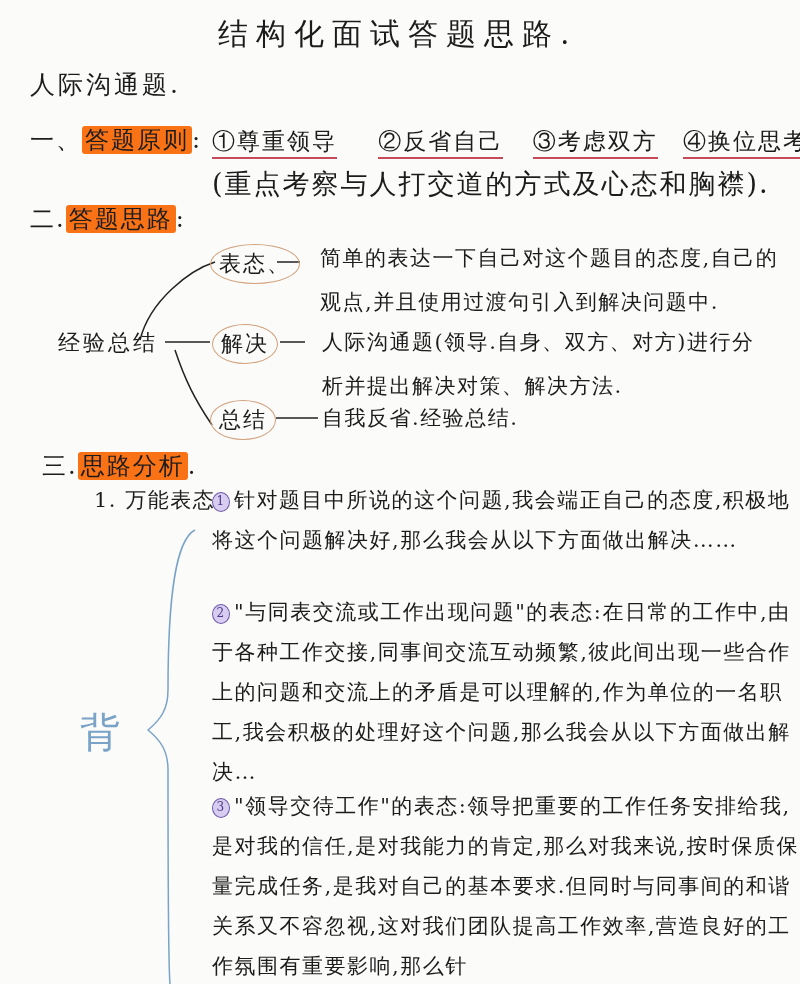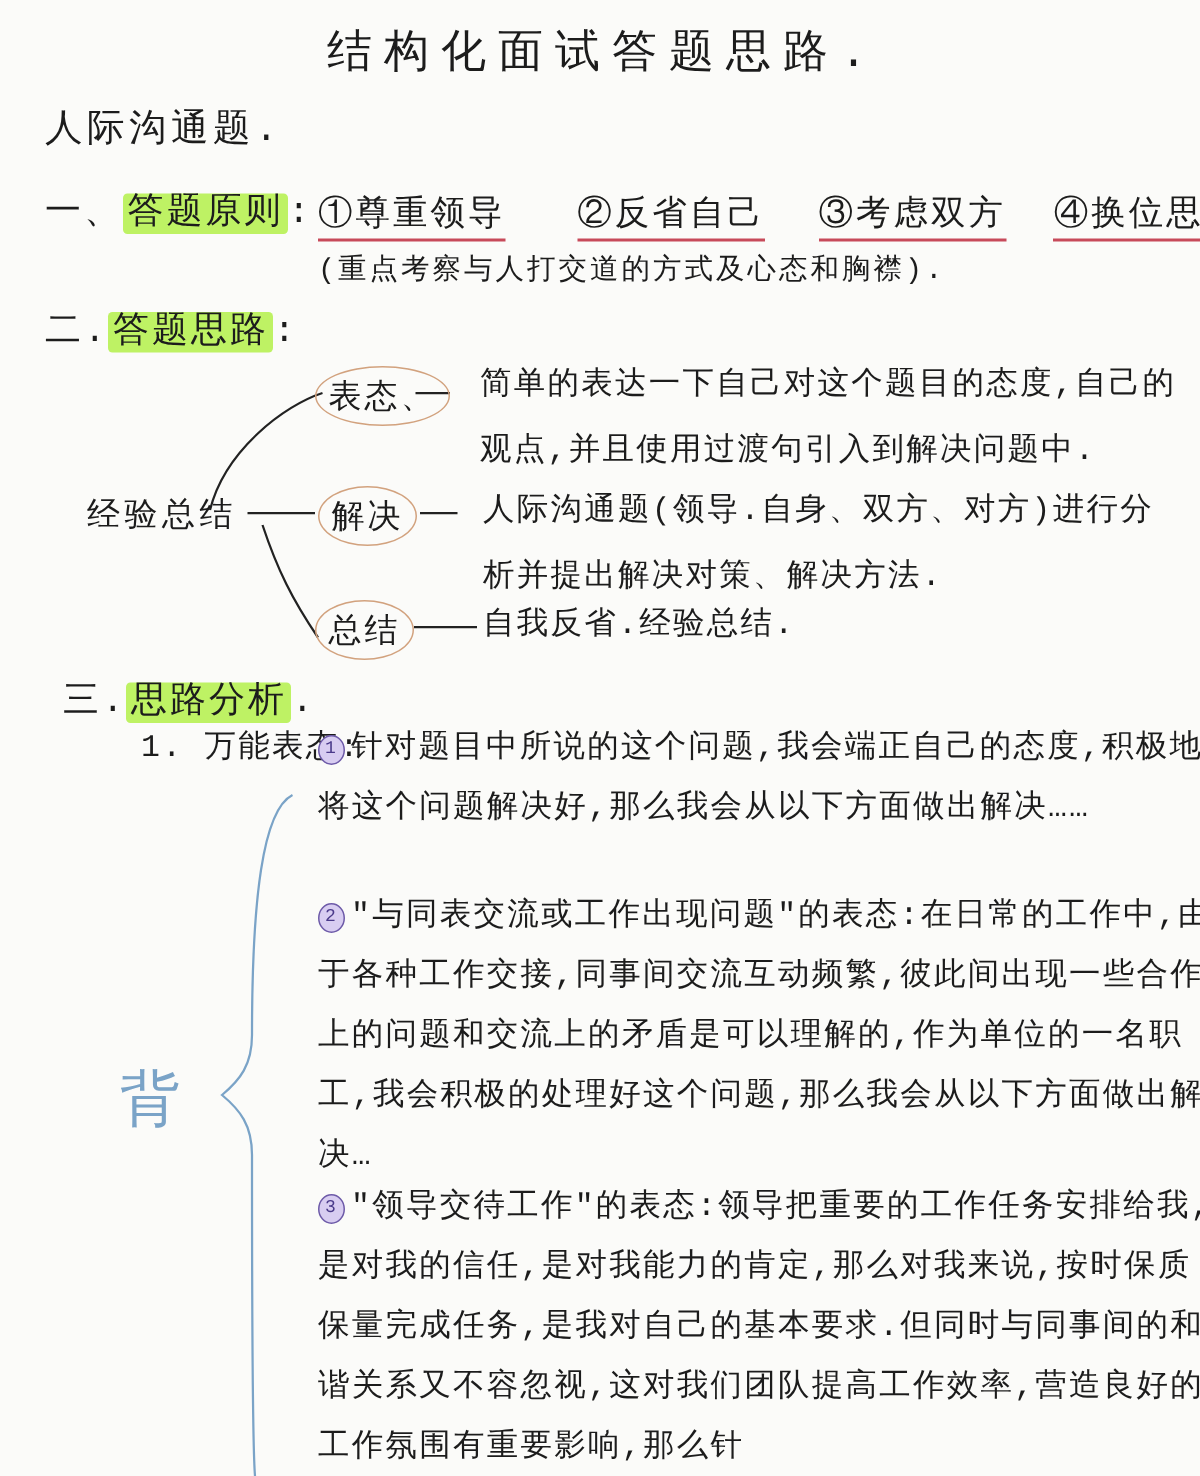--- a/index.html
+++ b/index.html
@@ -1,25 +1,25 @@
 <!DOCTYPE html>
 <html><head>
 <meta charset="utf-8">
 <style>
   * { box-sizing: border-box; margin: 0; padding: 0; }
   html, body { width: 800px; height: 984px; overflow: hidden; background: #fbfbf9; }
   body { font-family: "DejaVu Serif", serif; color: #1c1c1c; position: relative; }
-  .abs { position: absolute; white-space: nowrap; font-family: Liberation Mono, monospace; }
+  .abs { position: absolute; white-space: nowrap; }
   .title { left: 218px; top: 14px; font-size: 30px; letter-spacing: 8px; }
   .h-sub { left: 30px; top: 68px; font-size: 25px; letter-spacing: 3px; }
   .sec { font-size: 24px; letter-spacing: 2px; }
-  .hl { background: #bef264; padding: 0 3px; border-radius: 3px; }
+  .hl { background: #f97316; padding: 0 3px; border-radius: 3px; }
   .pr { font-size: 23px; letter-spacing: 2px; }
   .ul-red { border-bottom: 2px solid #c74a5a; padding-bottom: 3px; }
-  .note { font-size: 19px; letter-spacing: 2px; text-align: right; }
+  .note { font-size: 27px; letter-spacing: 2px; text-align: right; }
   .mind-root { font-size: 22px; letter-spacing: 3px; }
   .node { font-size: 22px; letter-spacing: 2px; padding: 4px 8px; border: 1.5px solid #d2a27e; border-radius: 50%; }
   .desc { font-size: 21px; letter-spacing: 1.5px; line-height: 44px; }
   .para { font-size: 21px; letter-spacing: 1.5px; line-height: 40px; width: 600px; white-space: normal; }
   .circ { display: inline-block; width: 18px; height: 20px; border: 1.5px solid #6d5aa8; border-radius: 50%; font-size: 12px; text-align: center; line-height: 17px; background: #d8cdf1; color: #4a3a8a; margin-right: 4px; vertical-align: 2px; }
   .bei { left: 80px; top: 705px; font-size: 40px; color: #7aa3c7; }
   svg { position: absolute; left: 0; top: 0; }
 </style>
 </head>
 <body>

